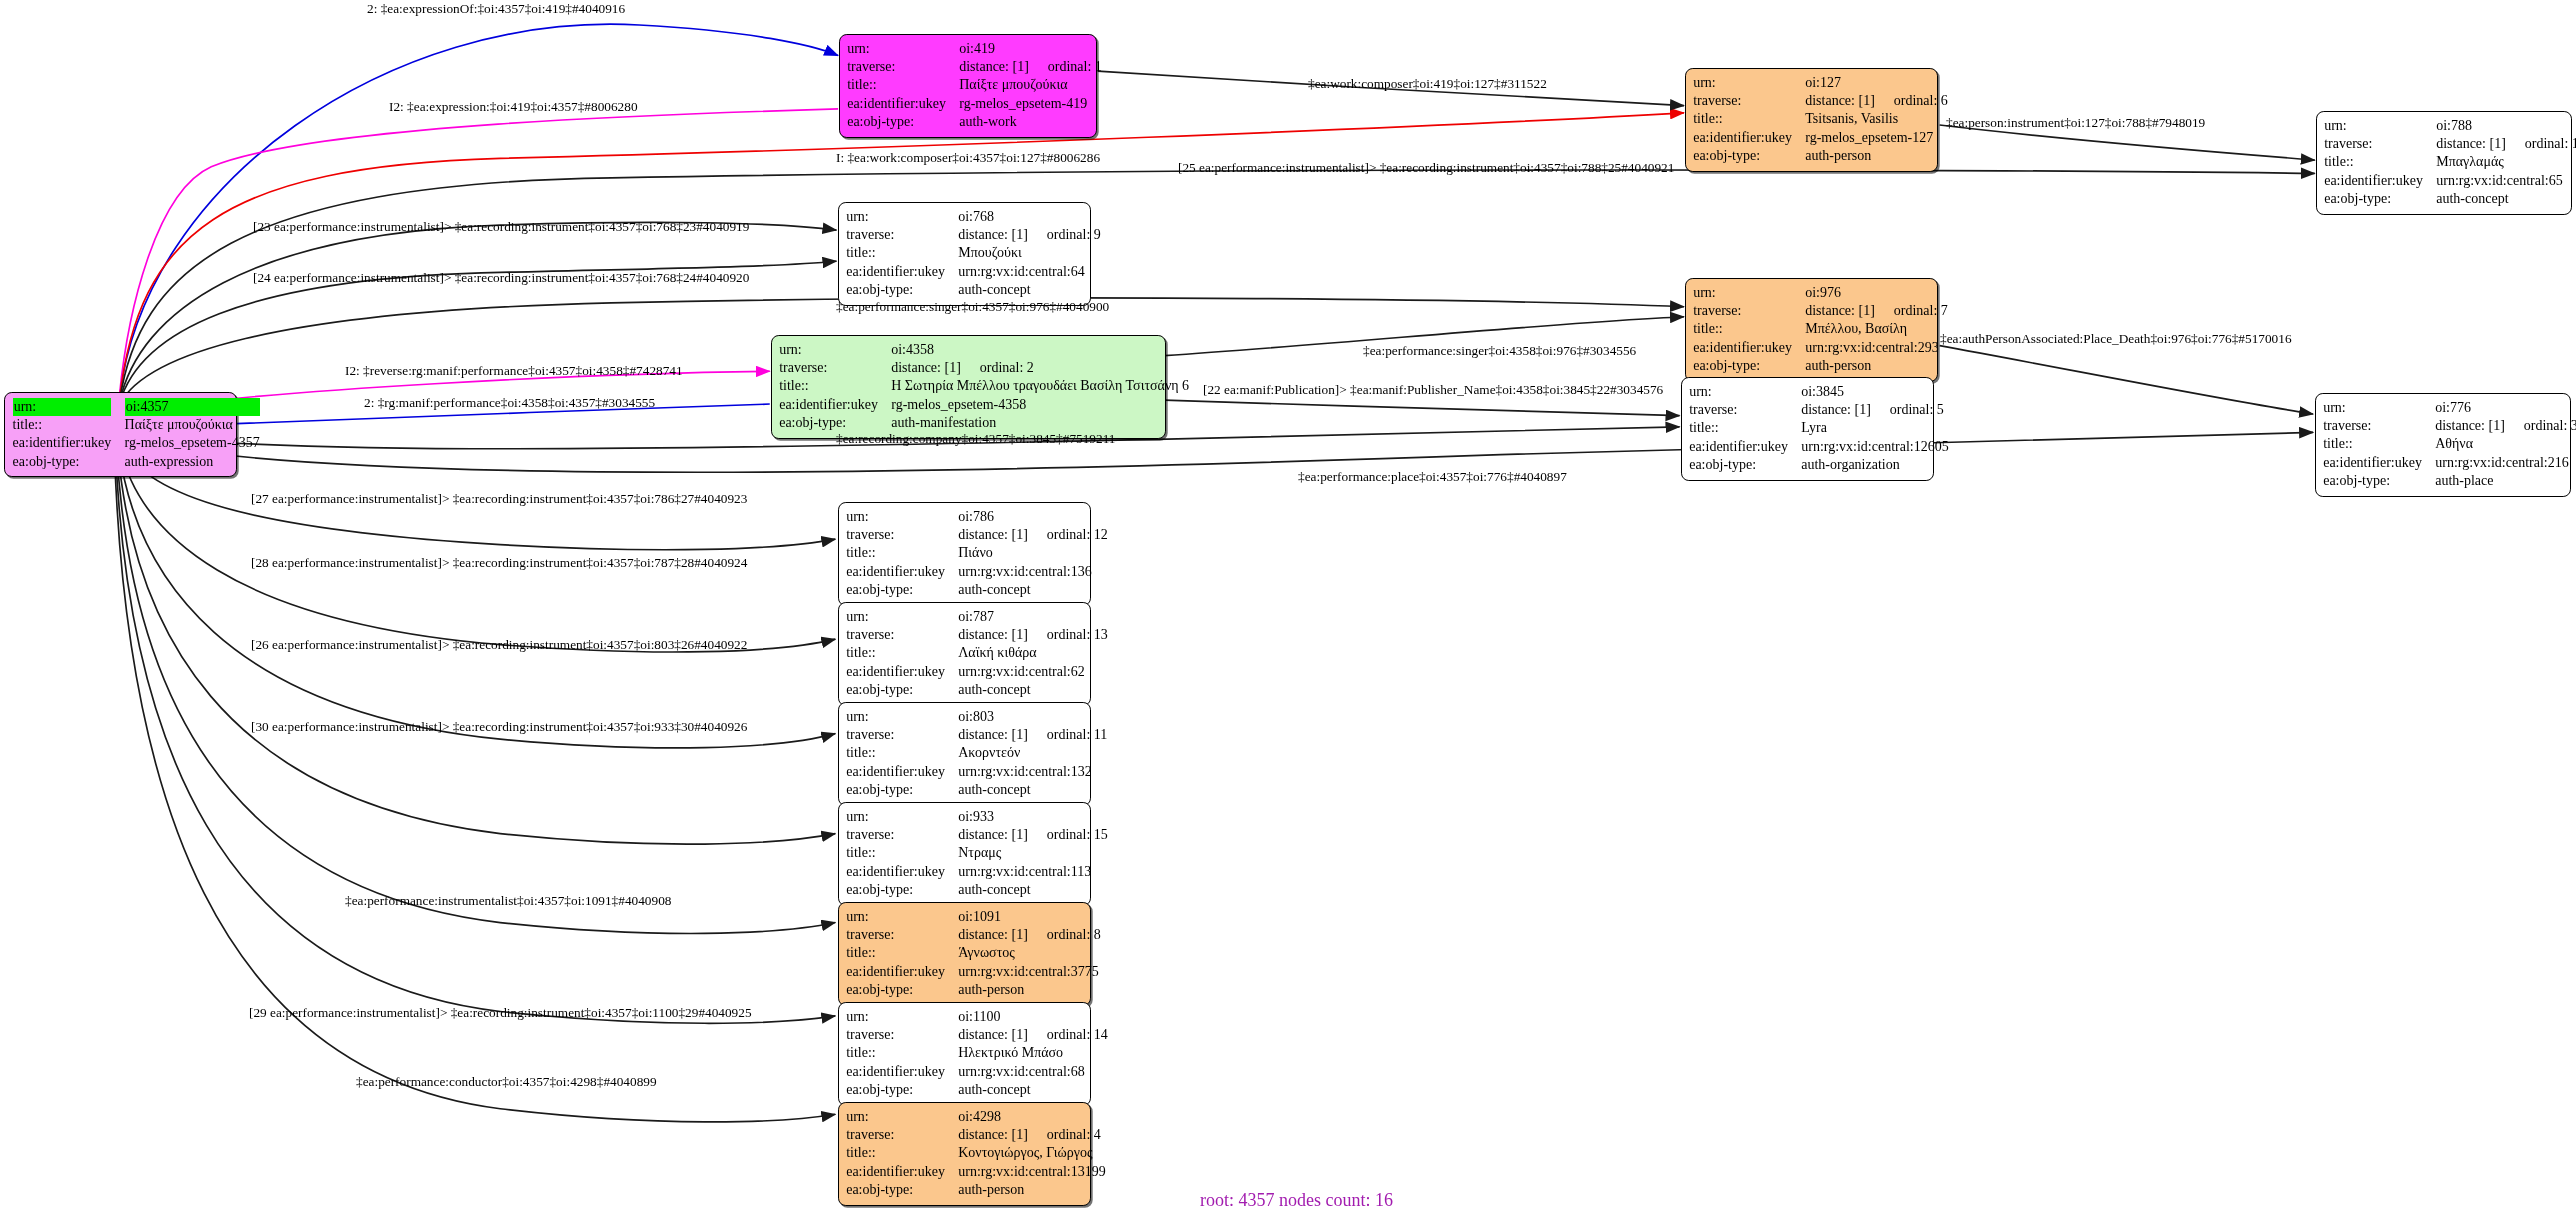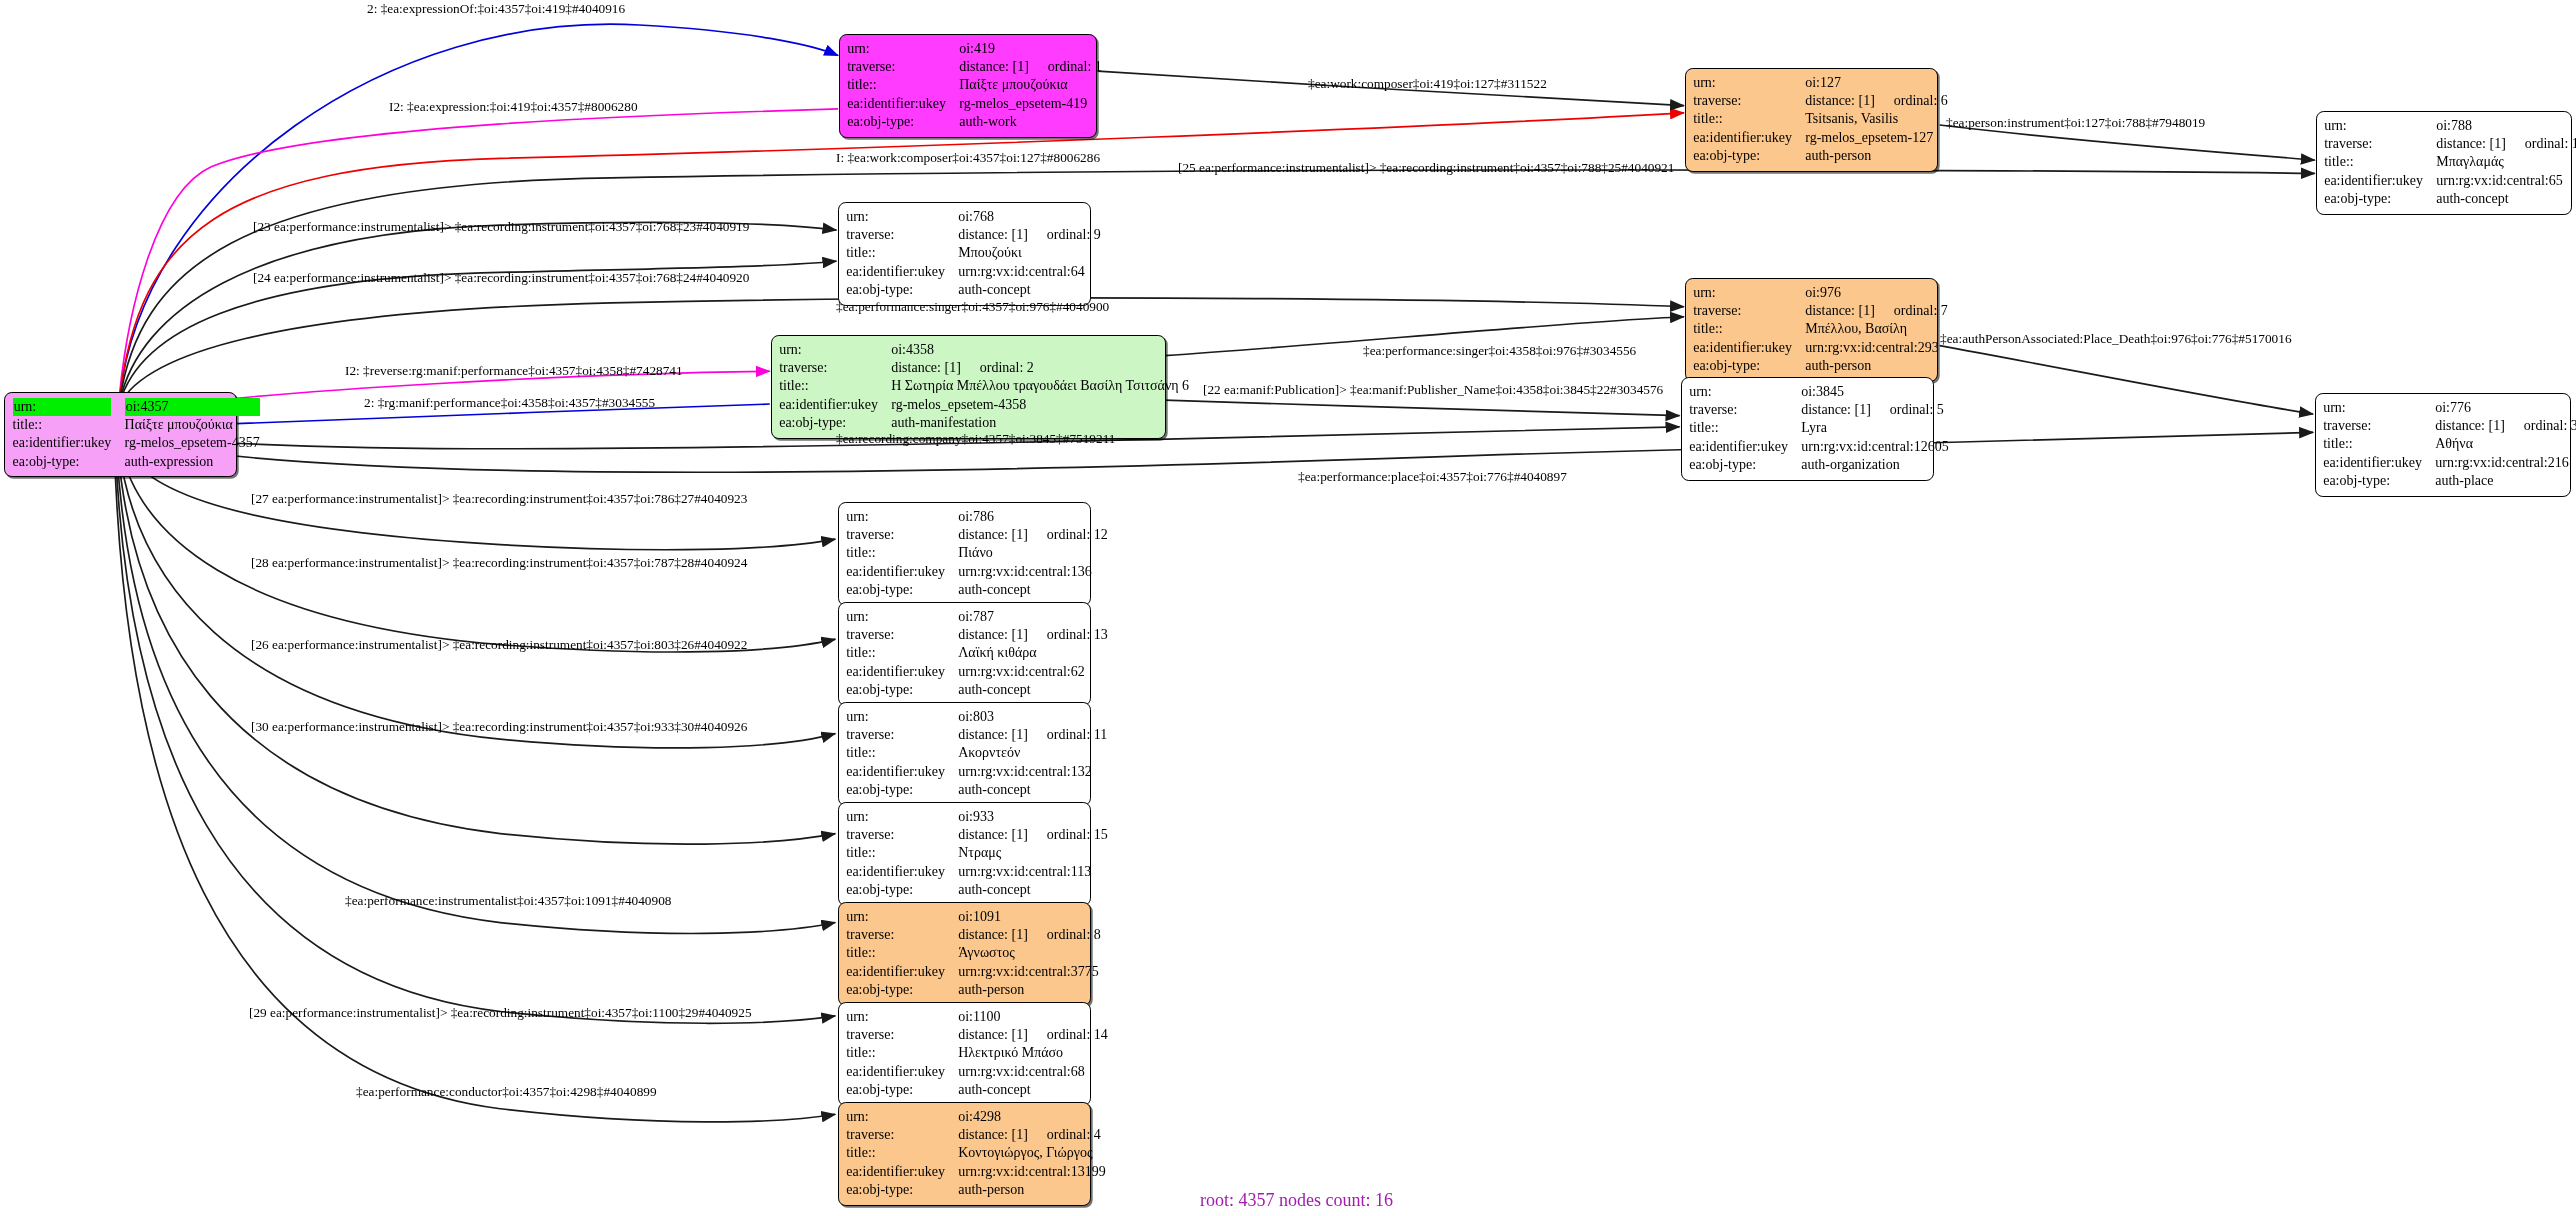--- a/index.html
+++ b/index.html
@@ -539,18 +539,18 @@
   <div class="edge-label" style="left:364px;top:396px;">2: ‡rg:manif:performance‡oi:4358‡oi:4357‡#3034555</div>
   <div class="edge-label" style="left:1203px;top:383px;">[22 ea:manif:Publication]&gt; ‡ea:manif:Publisher_Name‡oi:4358‡oi:3845‡22#3034576</div>
   <div class="edge-label" style="left:836px;top:432px;">‡ea:recording:company‡oi:4357‡oi:3845‡#7519211</div>
   <div class="edge-label" style="left:1298px;top:470px;text-align:right;">‡ea:performance:place‡oi:4357‡oi:776‡#4040897</div>
   <div class="edge-label" style="left:251px;top:492px;">[27 ea:performance:instrumentalist]&gt; ‡ea:recording:instrument‡oi:4357‡oi:786‡27#4040923</div>
   <div class="edge-label" style="left:251px;top:556px;">[28 ea:performance:instrumentalist]&gt; ‡ea:recording:instrument‡oi:4357‡oi:787‡28#4040924</div>
   <div class="edge-label" style="left:251px;top:638px;">[26 ea:performance:instrumentalist]&gt; ‡ea:recording:instrument‡oi:4357‡oi:803‡26#4040922</div>
   <div class="edge-label" style="left:251px;top:720px;">[30 ea:performance:instrumentalist]&gt; ‡ea:recording:instrument‡oi:4357‡oi:933‡30#4040926</div>
   <div class="edge-label" style="left:345px;top:894px;">‡ea:performance:instrumentalist‡oi:4357‡oi:1091‡#4040908</div>
   <div class="edge-label" style="left:249px;top:1006px;text-align:center;">[29 ea:performance:instrumentalist]&gt; ‡ea:recording:instrument‡oi:4357‡oi:1100‡29#4040925</div>
-  <div class="edge-label" style="left:356px;top:1075px;margin-top:10px;">‡ea:performance:conductor‡oi:4357‡oi:4298‡#4040899</div>
+  <div class="edge-label" style="left:356px;top:1075px;">‡ea:performance:conductor‡oi:4357‡oi:4298‡#4040899</div>
 
   <div class="footer" style="left:1200px;top:1190px;">root: 4357 nodes count: 16</div>
 
 </div>
 
 
 </body></html>

